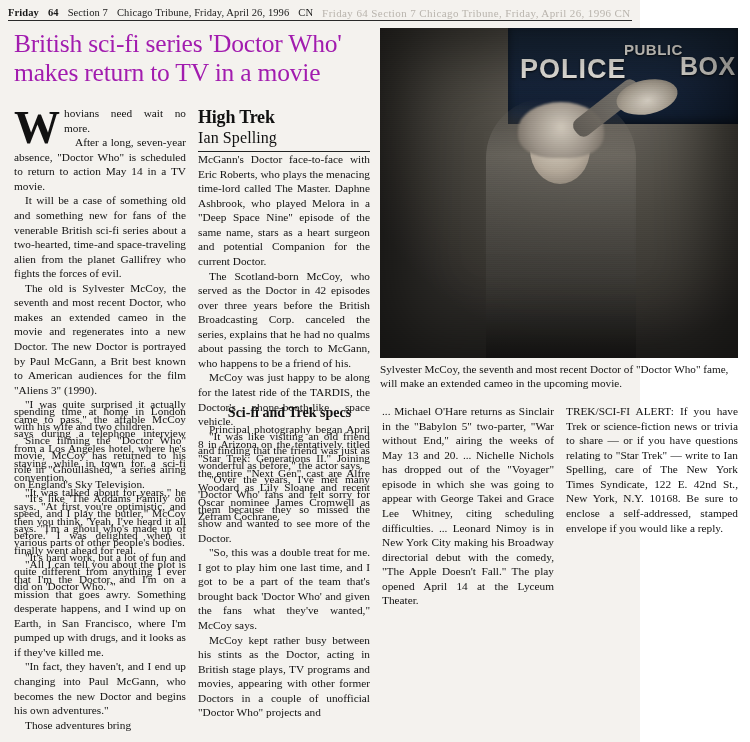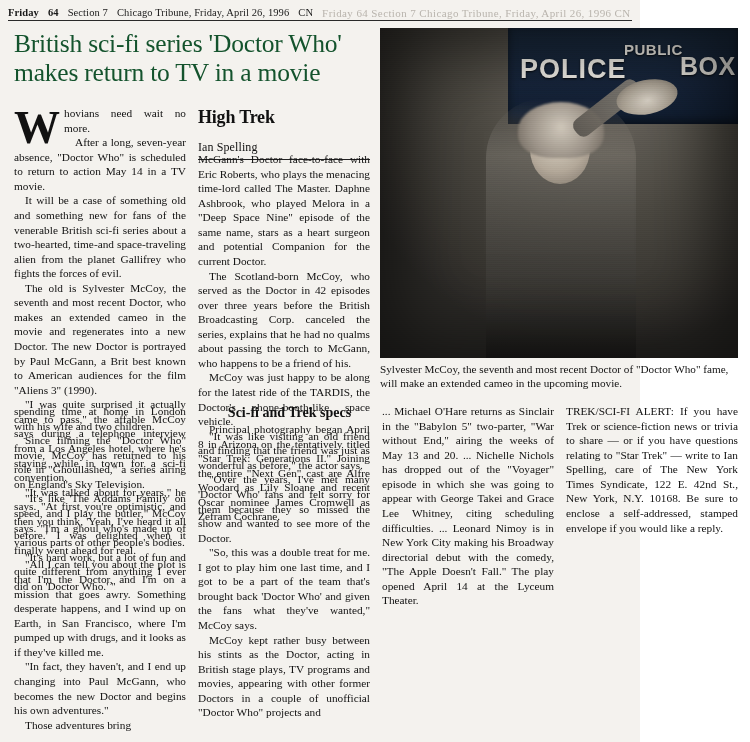--- a/index.html
+++ b/index.html
@@ -53,21 +53,21 @@
   
   .headline {
     position: absolute;
     top: 30px;
     left: 14px;
     width: 352px;
     font-family: "Liberation Serif", serif;
     font-size: 25.5px;
     font-weight: normal;
     line-height: 1.13;
-    color: #14532d;
+    color: #a21caf;
     letter-spacing: -0.2px;
   }
   .headline .l2 { display: block; }
 
   
   .photo {
     position: absolute;
     left: 380px;
     top: 28px;
     width: 358px;
@@ -220,22 +220,22 @@
     top: 108px;
     width: 172px;
   }
   .colhead .t {
     font-size: 18px;
     font-weight: bold;
     letter-spacing: -0.2px;
     line-height: 1.05;
   }
   .colhead .b {
-    font-size: 12px;
-    margin-top: 13px;
+    font-size: 16px;
+    margin-top: 2px;
     letter-spacing: 0.1px;
   }
   .colhead .rule {
     border-bottom: 1.2px solid #222;
     margin-top: 4px;
   }
   #col2 { top: 152px; }
 
   .subhead {
     text-align: center;

